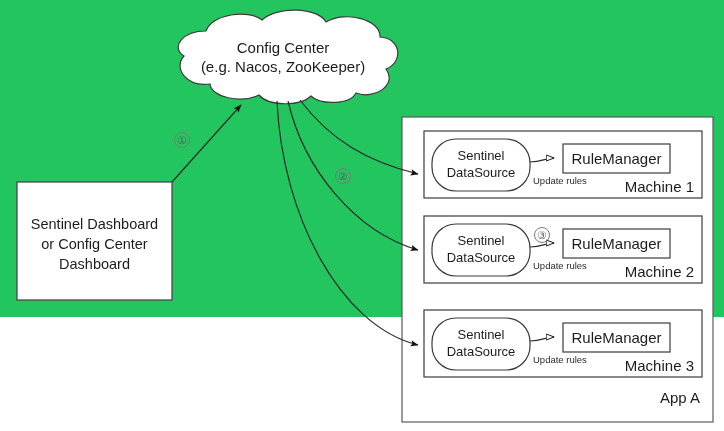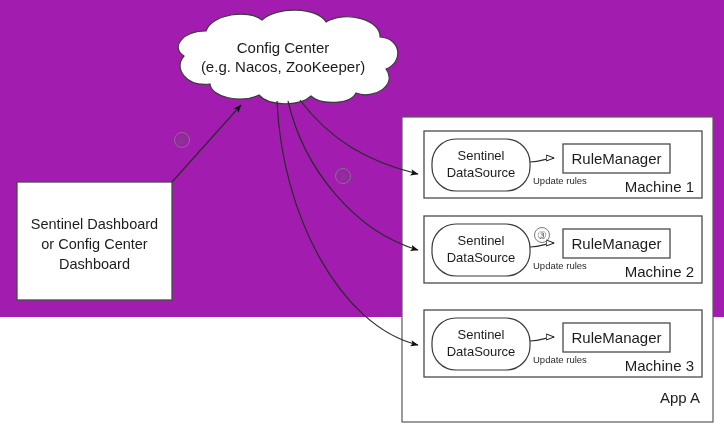--- a/index.html
+++ b/index.html
@@ -11,21 +11,21 @@
   body {
     font-family: "Liberation Sans", sans-serif;
     width: 724px;
     height: 431px;
     overflow: hidden;
   }
   #diagram-root {
     position: relative;
     width: 724px;
     height: 317px;
-    background: #a21caf;
+    background: #22c55e;
   }
   svg.layer {
     position: absolute;
     top: 0;
     left: 0;
     width: 724px;
     height: 431px;
   }
   .shape-fill {
     fill: #ffffff;

